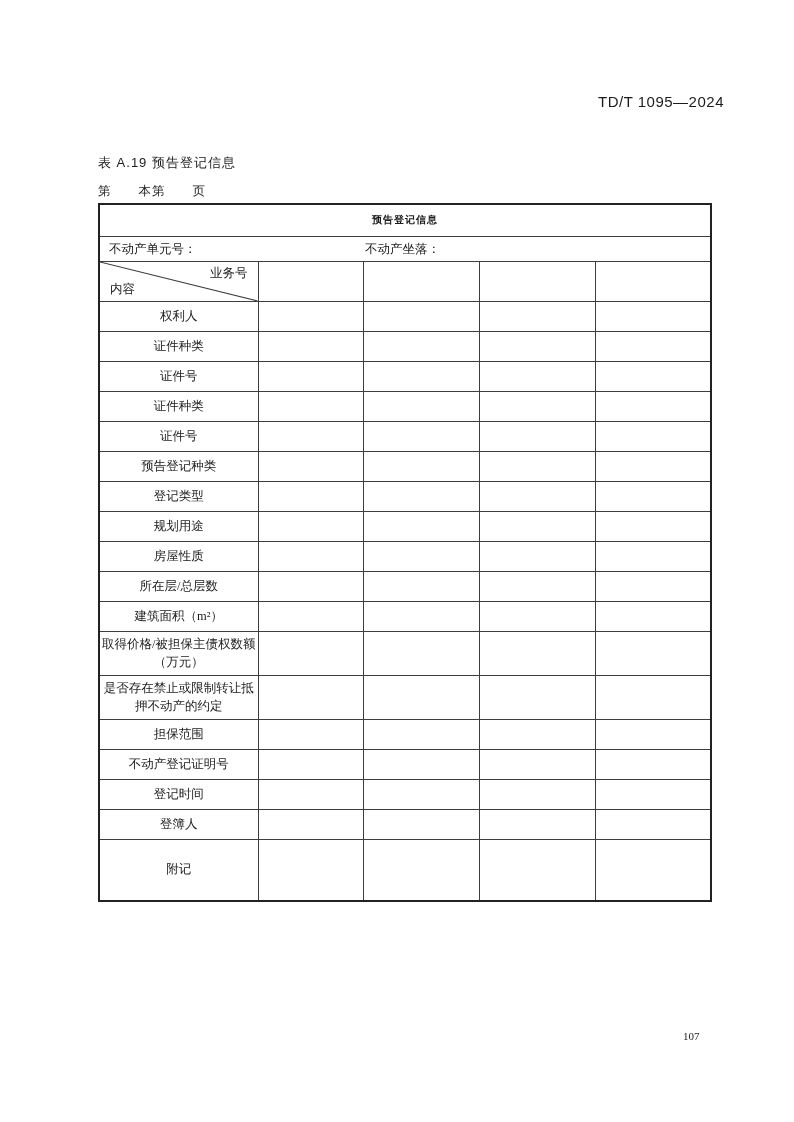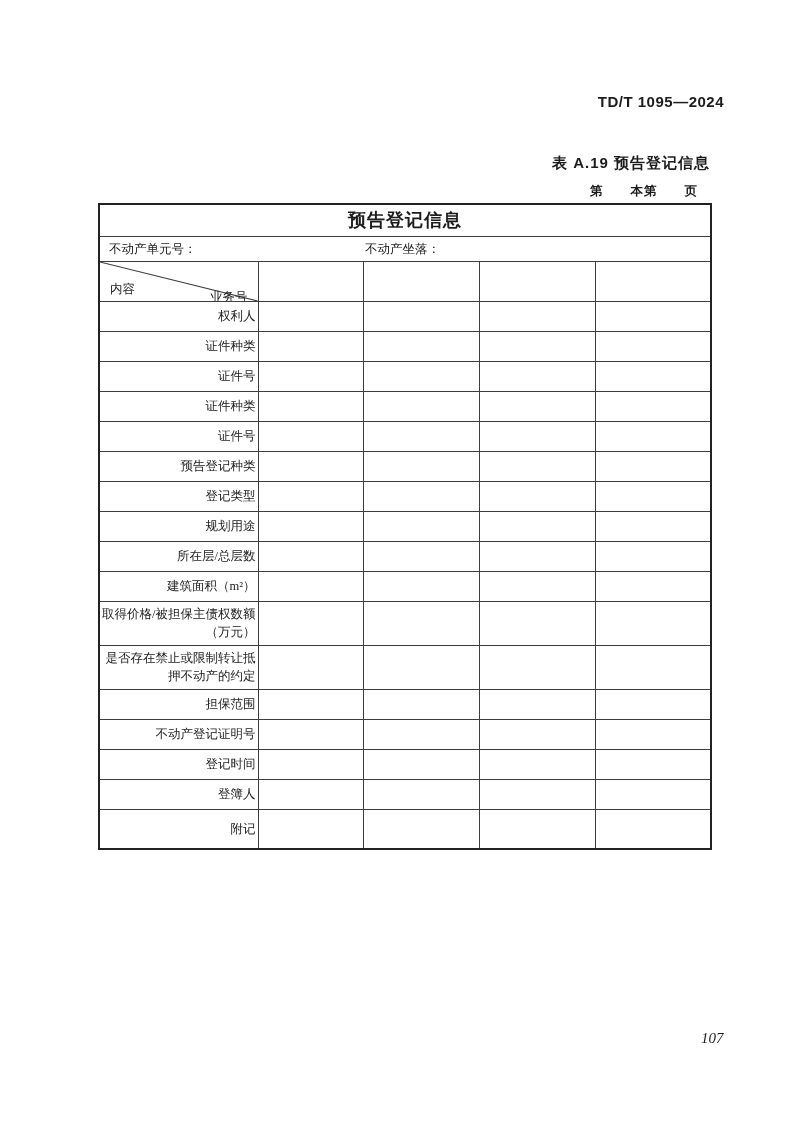--- a/index.html
+++ b/index.html
@@ -7,66 +7,65 @@
   body {
     position:relative;
     width:794px; height:1122px;
     font-family:"Liberation Serif","DejaVu Serif",serif;
     color:#1c1c1c;
     overflow:hidden;
   }
   .doc-code {
     position:absolute; top:93px; right:70px;
     font-family:"Liberation Sans","DejaVu Sans",sans-serif;
-    font-weight:700; font-size:15px; letter-spacing:0.5px;text-align:center;
+    font-weight:400; font-size:15px; letter-spacing:0.5px;text-align:center;
   }
   .table-title {
     position:absolute; top:154px; left:98px; width:612px;
-    text-align:right;
+    text-align:left;
     font-family:"Liberation Sans","DejaVu Sans",sans-serif;
-    font-weight:700; font-size:15px; letter-spacing:1px;
+    font-weight:400; font-size:13px; letter-spacing:1px;
   }
   .sheet-counter {
     position:absolute; top:183px; left:98px; width:600px;
-    text-align:right; font-size:12.5px; letter-spacing:1px;font-weight:bold;
+    font-size:12.5px; letter-spacing:1px;
   }
   table.main-table {
     position:absolute; top:203px; left:98px; width:612px;
     border-collapse:collapse; table-layout:fixed;
     border:2px solid #222;
   }
   .main-table td {
     border:1px solid #3d3d3d;
     font-size:12.5px;
     vertical-align:middle;
   }
   tr.header-row td {
     height:32px; text-align:center;
     font-family:"Liberation Sans","DejaVu Sans",sans-serif;
-    font-weight:700; font-size:18px; letter-spacing:1px;
+    font-weight:700; font-size:10px; letter-spacing:1px;
   }
   tr.unit-row td { height:25px; position:relative; }
   .unit-no-label { position:absolute; left:9px; top:50%; transform:translateY(-50%); }
   .location-label { position:absolute; left:265px; top:50%; transform:translateY(-50%); }
   tr.diag-row td { height:40px; }
   td.diag-cell { position:relative; overflow:hidden; }
   td.diag-cell svg { position:absolute; inset:0; width:100%; height:100%; }
-  .diag-top-right { position:absolute; top:3px; right:10px; font-size:12.5px;margin-top:24px; }
+  .diag-top-right { position:absolute; top:3px; right:10px; font-size:12.5px; }
   .diag-bottom-left { position:absolute; bottom:3px; left:10px; font-size:12.5px; }
   td.label-cell {
-    text-align:right; white-space:pre-line;
+    text-align:center; white-space:pre-line;
     line-height:1.45; padding:1px 2px;
   }
   tr.data-row td { height:30px; }
   tr.data-row.tall td { height:44px; }
-  tr.data-row.xtall td { height:40px; }
+  tr.data-row.xtall td { height:62px;font-family:Liberation Mono, monospace; }
   .page-number {
-    position:absolute; top:1030px; left:701px;
-    font-size:15px;
-    font-style:italic;
+    position:absolute; top:1030px; left:683px;
+    font-size:11px;
   }
 </style>
 </head>
 <body>
 
 <div class="doc-code">TD/T 1095—2024</div>
 
 <div class="table-title">表 A.19 预告登记信息</div>
 
 <div class="sheet-counter">第　　本第　　页</div>
@@ -152,20 +151,27 @@
         <td class="data-cell"></td>
       </tr>
       <tr class="data-row">
         <td class="label-cell">规划用途</td>
         <td class="data-cell"></td>
         <td class="data-cell"></td>
         <td class="data-cell"></td>
         <td class="data-cell"></td>
       </tr>
       <tr class="data-row">
+        <td class="label-cell">房屋性质</td>
+        <td class="data-cell"></td>
+        <td class="data-cell"></td>
+        <td class="data-cell"></td>
+        <td class="data-cell"></td>
+      </tr>
+      <tr class="data-row">
         <td class="label-cell">所在层/总层数</td>
         <td class="data-cell"></td>
         <td class="data-cell"></td>
         <td class="data-cell"></td>
         <td class="data-cell"></td>
       </tr>
       <tr class="data-row">
         <td class="label-cell">建筑面积（m²）</td>
         <td class="data-cell"></td>
         <td class="data-cell"></td>

